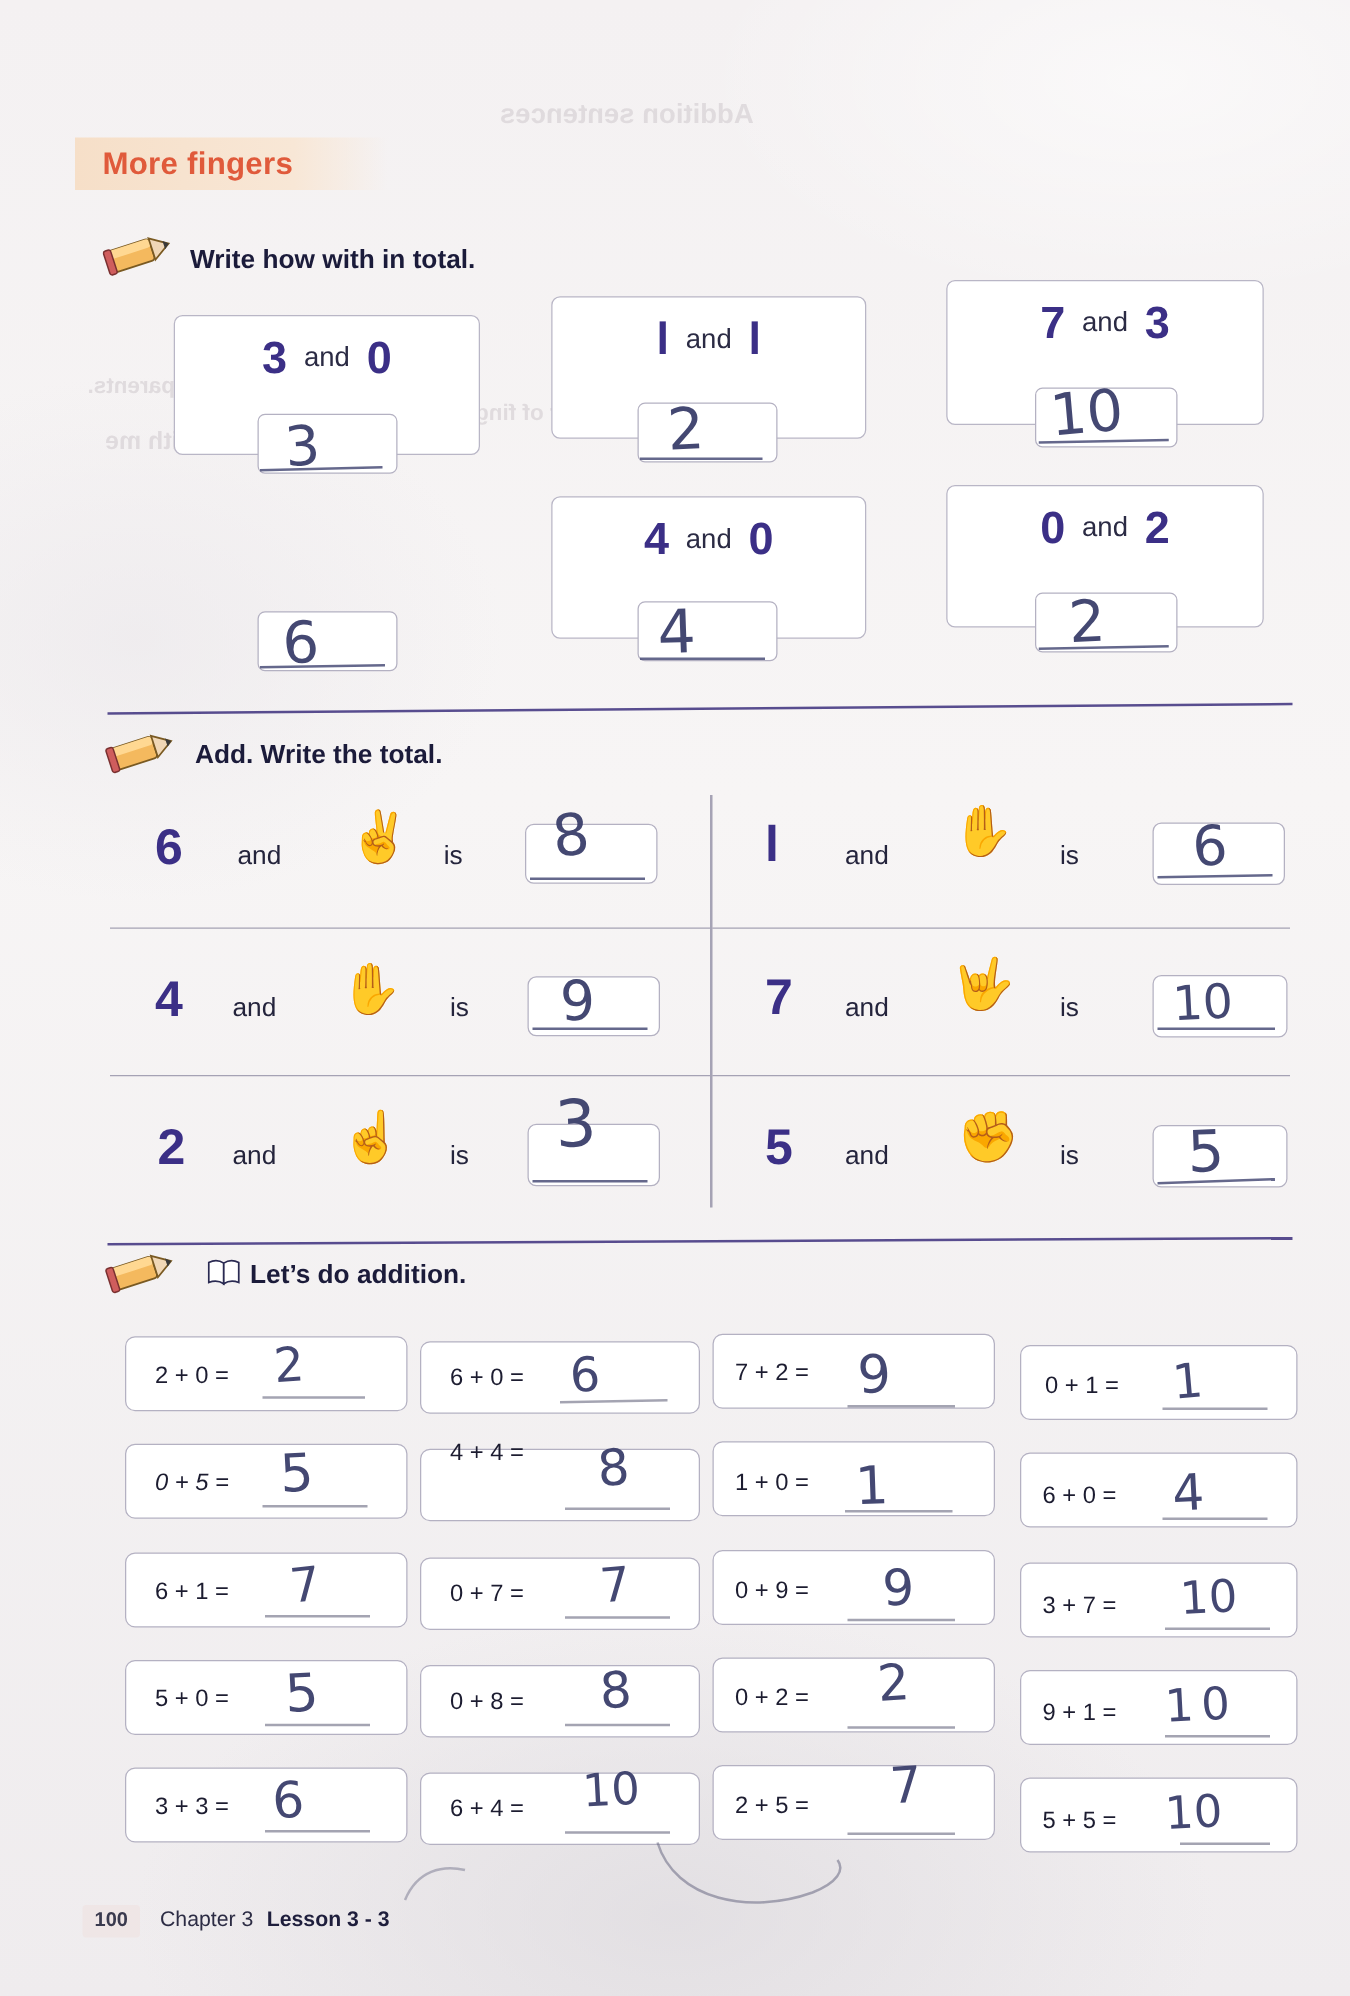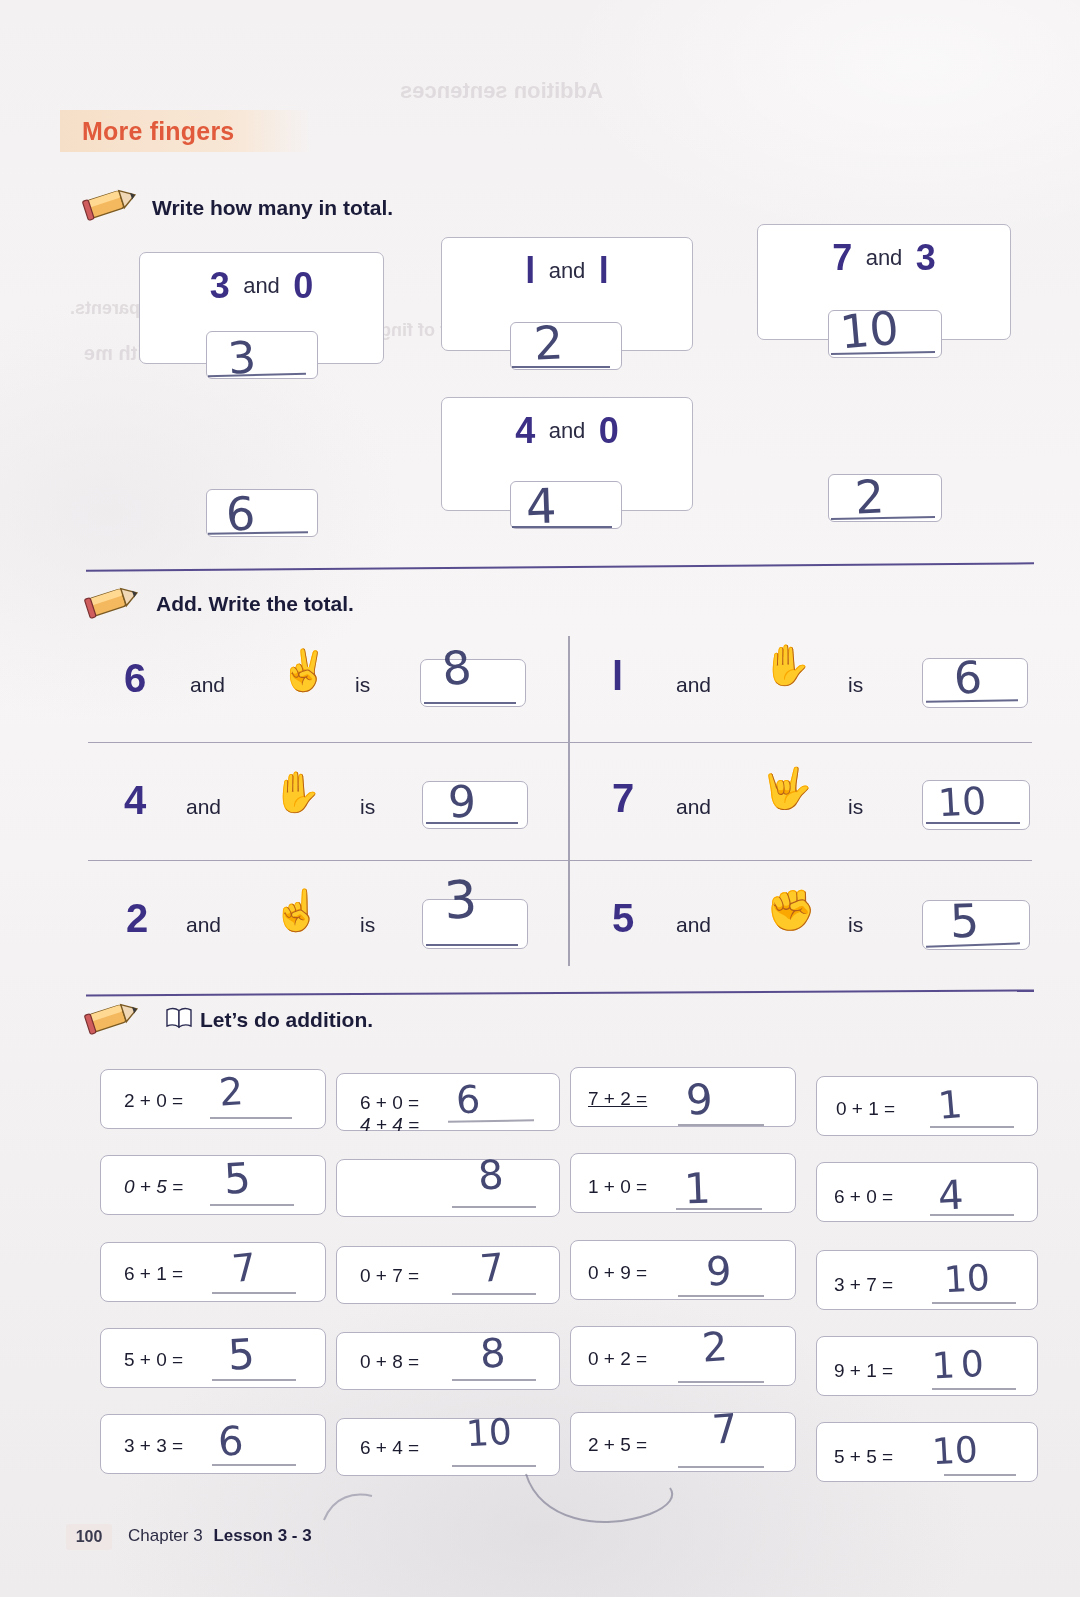--- a/index.html
+++ b/index.html
@@ -117,21 +117,21 @@
     <svg viewBox="0 0 62 44">
       <g transform="rotate(-18 31 22)">
         <rect x="6" y="13" width="34" height="18" rx="3" fill="#f4b95e" stroke="#7a5a22" stroke-width="1.4"></rect>
         <rect x="6" y="13" width="34" height="7" rx="3" fill="#ffd892" stroke="none"></rect>
         <polygon points="40,13 54,22 40,31" fill="#f0d7b6" stroke="#7a5a22" stroke-width="1.4"></polygon>
         <polygon points="50,18.5 54,22 50,25.5" fill="#3a3a3a"></polygon>
         <rect x="2" y="12" width="6" height="20" rx="2" fill="#cf5d5d" stroke="#7a3030" stroke-width="1.2"></rect>
       </g>
     </svg>
   </div>
-  <div class="instr" style="left:152px;top:196px;">Write how many in total.</div>
+  <div class="instr" style="left:152px;top:196px;">Write how with in total.</div>
 
   <div class="addbox" style="left:139px;top:252px;width:243px;height:110px;">
     <div class="row">
       <span class="num">3</span>
       <span class="and">and</span>
       <span class="num">0</span>
     </div>
   </div>
   <div class="ansbox" style="left:206px;top:331px;width:110px;height:46px;"></div>
   <div class="hand-ans" style="left:228px;top:332px;font-size:44px;transform:rotate(-4deg);">3</div>
@@ -167,20 +167,27 @@
     <div class="row">
       <span class="num">4</span>
       <span class="and">and</span>
       <span class="num">0</span>
     </div>
   </div>
   <div class="ansbox" style="left:510px;top:481px;width:110px;height:46px;"></div>
   <div class="hand-ans" style="left:526px;top:478px;font-size:48px;transform:rotate(-2deg);">4</div>
   <div class="hand-line" style="left:512px;top:526px;width:100px;"></div>
 
+  <div class="addbox" style="left:757px;top:388px;width:252px;height:112px;">
+    <div class="row">
+      <span class="num">0</span>
+      <span class="and">and</span>
+      <span class="num">2</span>
+    </div>
+  </div>
   <div class="ansbox" style="left:828px;top:474px;width:112px;height:46px;"></div>
   <div class="hand-ans" style="left:855px;top:470px;font-size:46px;transform:rotate(-3deg);">2</div>
   <div class="hand-line" style="left:831px;top:517px;width:104px;transform:rotate(-1deg);"></div>
 
   <div class="rule" style="left:86px;top:566px;width:948px;transform:rotate(-0.45deg);"></div>
 
   <div class="pencil-icon" style="left:84px;top:578px;">
     <svg viewBox="0 0 62 44">
       <g transform="rotate(-18 31 22)">
         <rect x="6" y="13" width="34" height="18" rx="3" fill="#f4b95e" stroke="#7a5a22" stroke-width="1.4"></rect>
@@ -272,36 +279,36 @@
   <div class="eqtext" style="left:124px;top:1090px;">2 + 0 =</div>
   <div class="hand-ans" style="left:219px;top:1070px;font-size:38px;transform:rotate(-4deg);">2</div>
   <div class="eqline" style="left:210px;top:1117px;width:82px;"></div>
 
   <div class="eqbox" style="left:336px;top:1073px;width:222px;height:56px;"></div>
   <div class="eqtext" style="left:360px;top:1092px;">6 + 0 =</div>
   <div class="hand-ans" style="left:456px;top:1078px;font-size:38px;transform:rotate(-3deg);">6</div>
   <div class="eqline" style="left:448px;top:1120px;width:86px;transform:rotate(-1deg);"></div>
 
   <div class="eqbox" style="left:570px;top:1067px;width:224px;height:58px;"></div>
-  <div class="eqtext" style="left:588px;top:1088px;text-decoration:underline;">7 + 2 =</div>
+  <div class="eqtext" style="left:588px;top:1088px;">7 + 2 =</div>
   <div class="hand-ans" style="left:686px;top:1075px;font-size:42px;transform:rotate(-3deg);">9</div>
   <div class="eqline" style="left:678px;top:1124px;width:86px;"></div>
 
   <div class="eqbox" style="left:816px;top:1076px;width:220px;height:58px;"></div>
   <div class="eqtext" style="left:836px;top:1098px;">0 + 1 =</div>
   <div class="hand-ans" style="left:938px;top:1083px;font-size:38px;transform:rotate(-5deg);">1</div>
   <div class="eqline" style="left:930px;top:1126px;width:84px;"></div>
 
   <div class="eqbox" style="left:100px;top:1155px;width:224px;height:58px;"></div>
   <div class="eqtext" style="left:124px;top:1176px;font-style:italic;">0 + 5 =</div>
   <div class="hand-ans" style="left:224px;top:1154px;font-size:42px;transform:rotate(-3deg);">5</div>
   <div class="eqline" style="left:210px;top:1204px;width:84px;"></div>
 
   <div class="eqbox" style="left:336px;top:1159px;width:222px;height:56px;"></div>
-  <div class="eqtext" style="left:360px;top:1114px;font-style:italic;">4 + 4 =</div>
+  <div class="eqtext" style="left:360px;top:1152px;">4 + 4 =</div>
   <div class="hand-ans" style="left:478px;top:1152px;font-size:40px;transform:rotate(-4deg);">8</div>
   <div class="eqline" style="left:452px;top:1206px;width:84px;"></div>
 
   <div class="eqbox" style="left:570px;top:1153px;width:224px;height:58px;"></div>
   <div class="eqtext" style="left:588px;top:1176px;">1 + 0 =</div>
   <div class="hand-ans" style="left:684px;top:1164px;font-size:42px;transform:rotate(-2deg);">1</div>
   <div class="eqline" style="left:676px;top:1208px;width:86px;"></div>
 
   <div class="eqbox" style="left:816px;top:1162px;width:220px;height:58px;"></div>
   <div class="eqtext" style="left:834px;top:1186px;">6 + 0 =</div>

